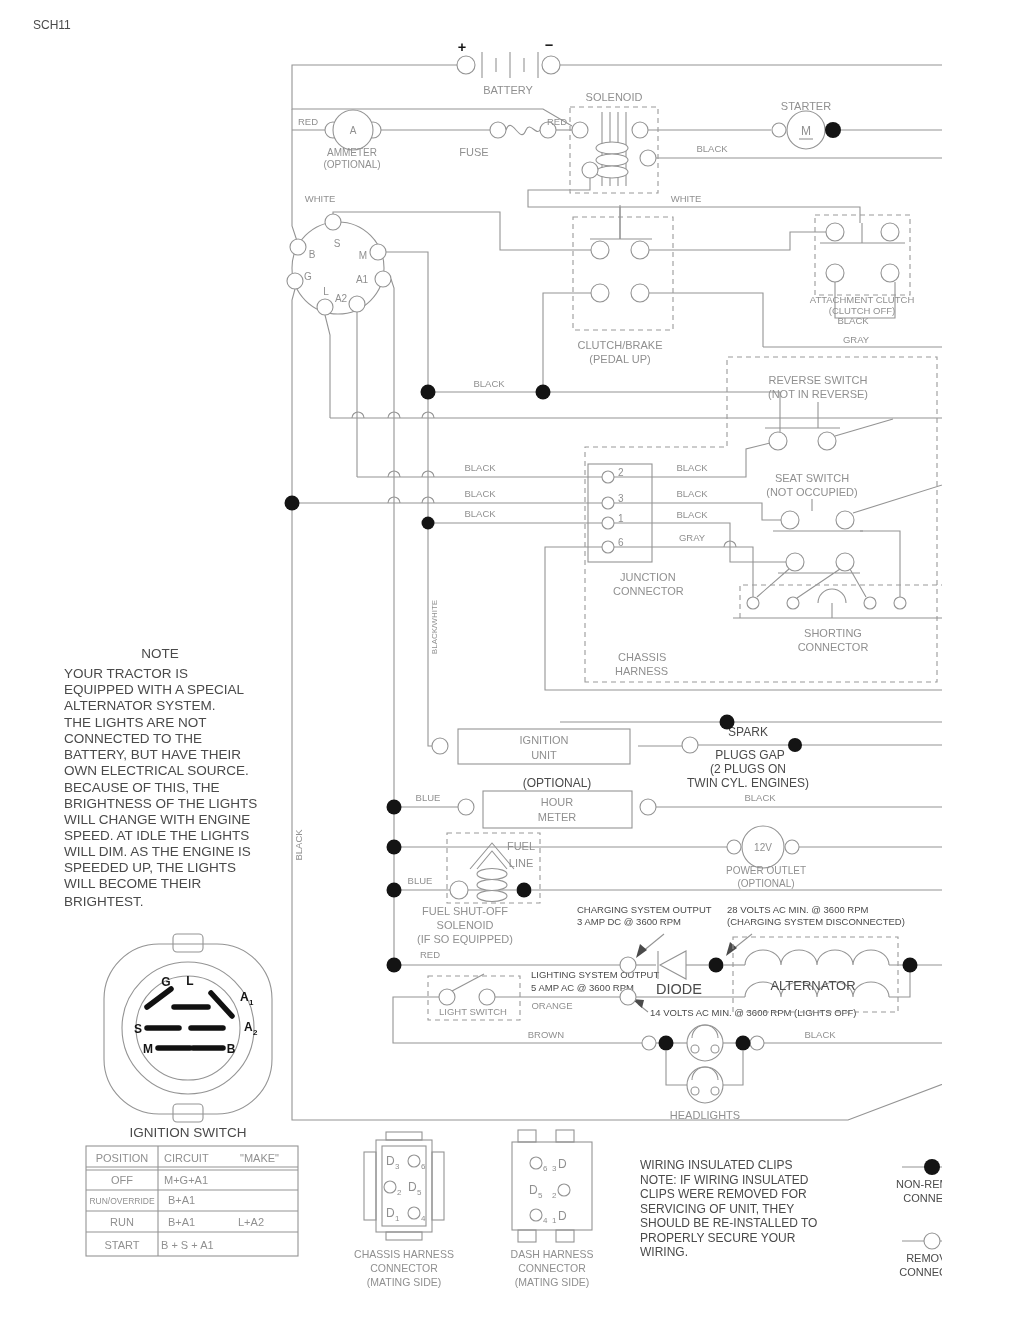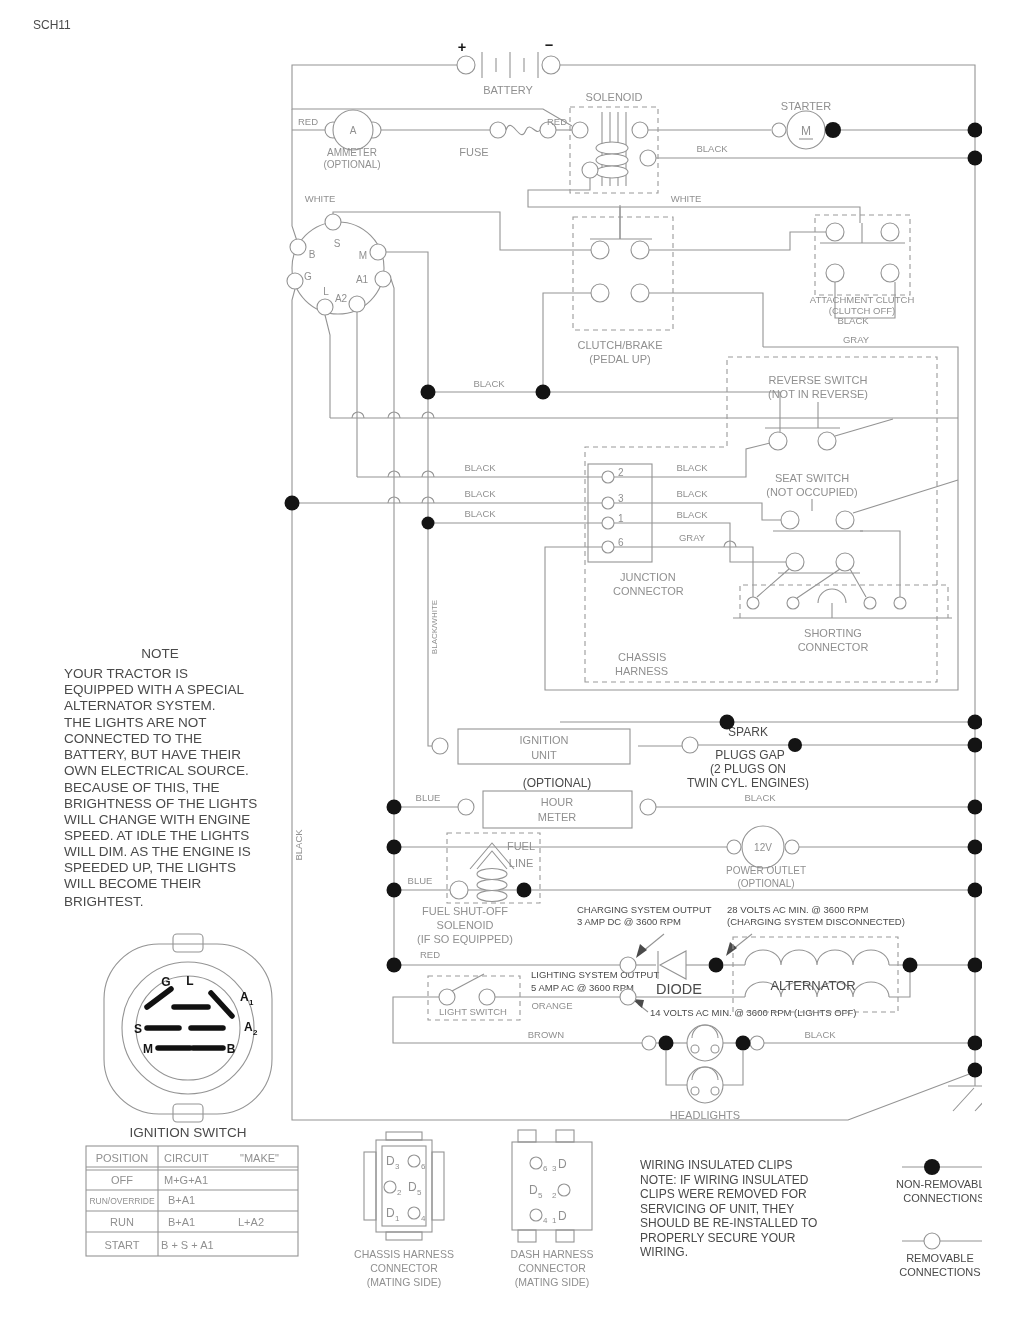--- a/index.html
+++ b/index.html
@@ -1,16 +1,16 @@
 <!DOCTYPE html>
 <html><head>
 <meta charset="utf-8">
 <style>
   html,body{margin:0;padding:0;background:#fff;}
-  #page{position:relative;width:942px;height:1319px;background:#fff;overflow:hidden;padding-left:40px;}
+  #page{position:relative;width:942px;height:1319px;background:#fff;overflow:hidden;}
   svg{position:absolute;left:0;top:0;}
   svg text{font-family:"Liberation Sans",sans-serif;}
   .w{stroke:#949494;stroke-width:1.1;fill:none;}
   .wd{stroke:#9a9a9a;stroke-width:1.1;fill:none;stroke-dasharray:5 4;}
   .term{fill:#fff;stroke:#949494;stroke-width:1.1;}
   .dot{fill:#141414;stroke:none;}
   .bar{stroke:#111;stroke-width:5.5;stroke-linecap:round;fill:none;}
   .t{fill:#909090;}
   .td{fill:#4a4a4a;}
   .tb{fill:#141414;font-weight:bold;}

